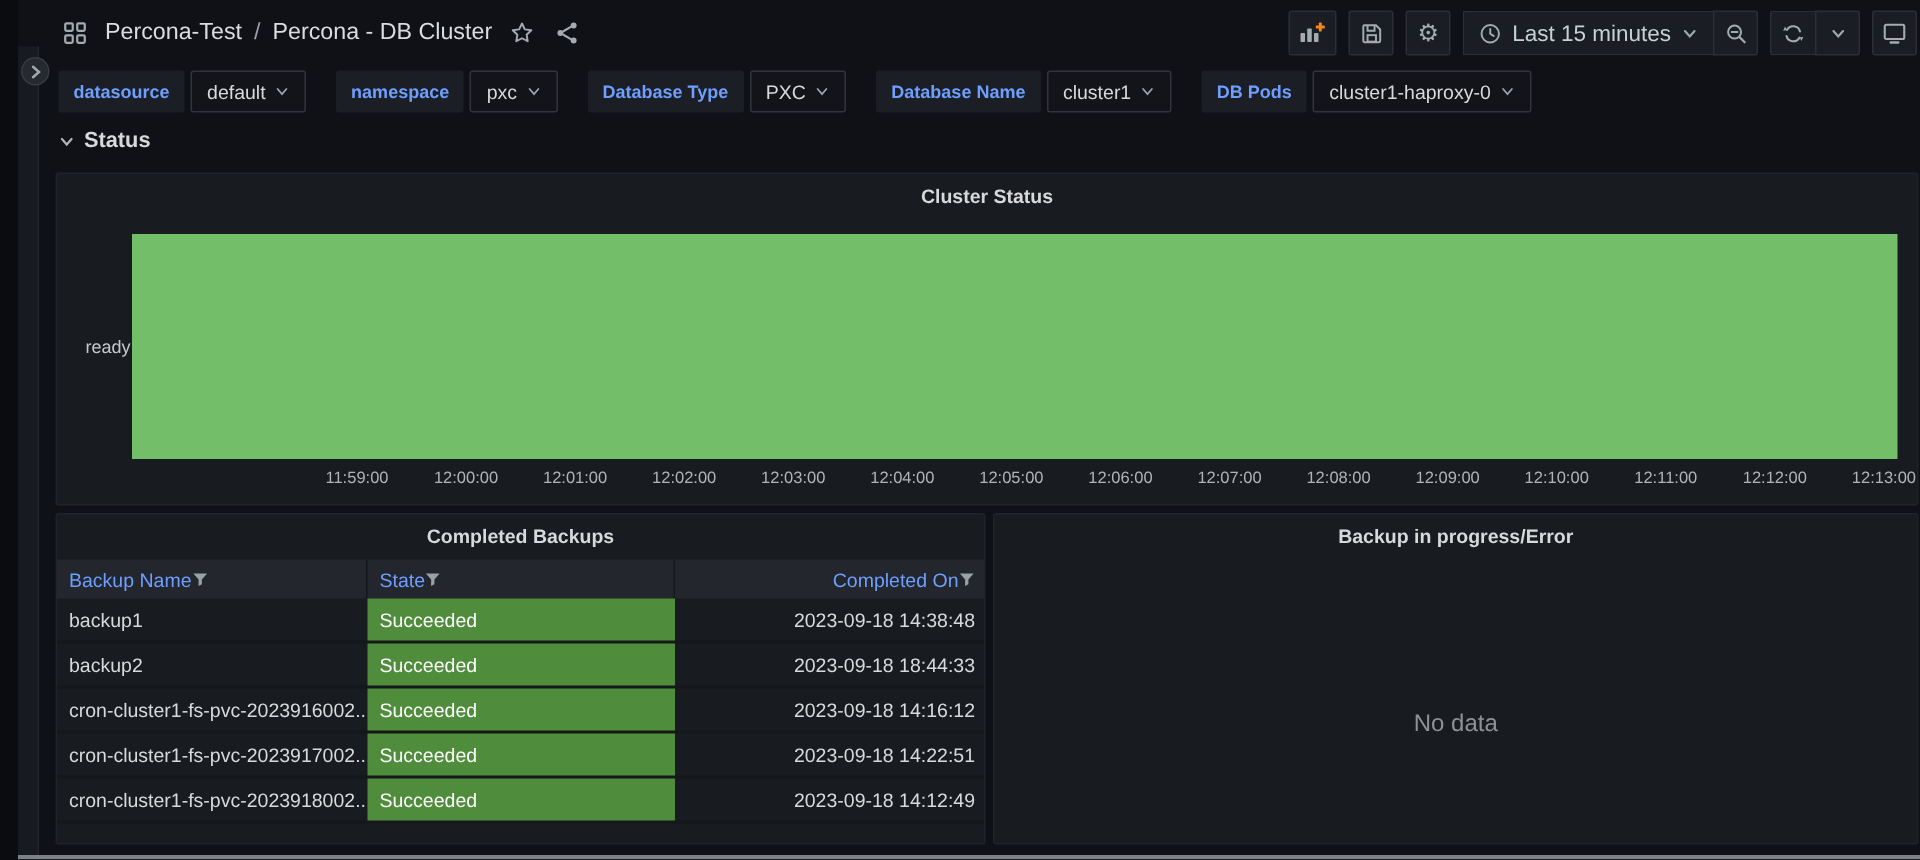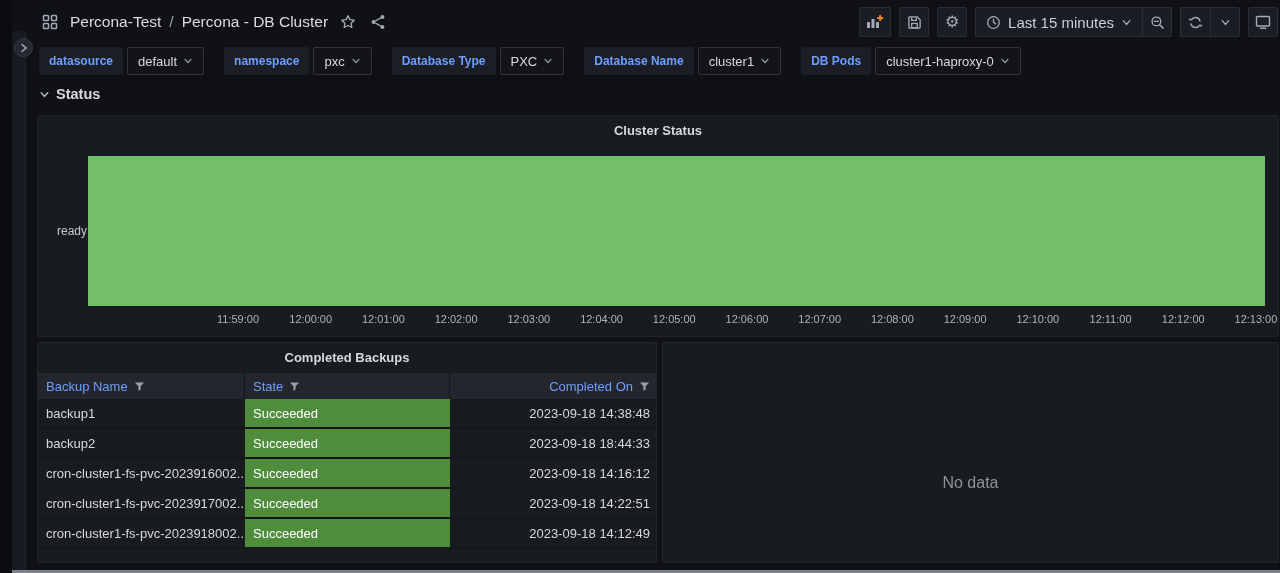--- a/index.html
+++ b/index.html
@@ -54,21 +54,21 @@
   .ylabel{position:absolute;left:0;top:40px;width:62px;height:150px;display:flex;align-items:center;
     justify-content:flex-end;padding-right:13px;box-sizing:border-box;font-size:12px;color:#c7c9cc;}
   .state-bar{position:absolute;left:50px;top:40px;width:1177px;height:150px;}
   .x-axis{position:absolute;left:50px;top:197px;width:1177px;height:16px;}
   .tick{position:absolute;transform:translateX(-50%);font-size:11px;color:#b0b3b8;white-space:nowrap;}
 
   
   .p-backups{left:25px;top:342px;width:620px;height:221px;}
   .thead{position:absolute;top:30px;left:0;right:0;height:26px;background:#23262d;
     display:grid;grid-template-columns:207px 205px 208px;}
-  .th{display:flex;align-items:center;gap:6px;padding:0 8px;color:#6e9fff;font-size:13px;
+  .th{display:flex;align-items:center;padding:0 8px;color:#6e9fff;font-size:13px;
     border-right:1px solid #15171b;box-sizing:border-box;cursor:pointer;}
   .th:last-child{justify-content:flex-end;border-right:none;}
   .tbody{position:absolute;top:56px;left:0;right:0;}
   .tr{display:grid;grid-template-columns:207px 205px 208px;height:30px;box-sizing:border-box;
     border-bottom:2px solid #15171b;}
   .td{display:flex;align-items:center;padding:0 8px;font-size:13px;color:#d8d9da;overflow:hidden;white-space:nowrap;}
   .td-state{color:#ffffff;}
   .td-date{justify-content:flex-end;}
 
   
@@ -357,17 +357,18 @@
       </div>
       <div class="tr">
         <div class="td">cron-cluster1-fs-pvc-2023918002...</div>
         <div class="td td-state" style="background: rgb(79, 140, 59);">Succeeded</div>
         <div class="td td-date">2023-09-18 14:12:49</div>
       </div>
     </div>
   </section>
 
   <section class="panel p-progress">
+    <h2 class="panel-title">Backup in progress/Error</h2>
     <div class="nodata">No data</div>
   </section>
 
   <div class="bottom-bar"></div>
 </div>
 
 </body></html>

